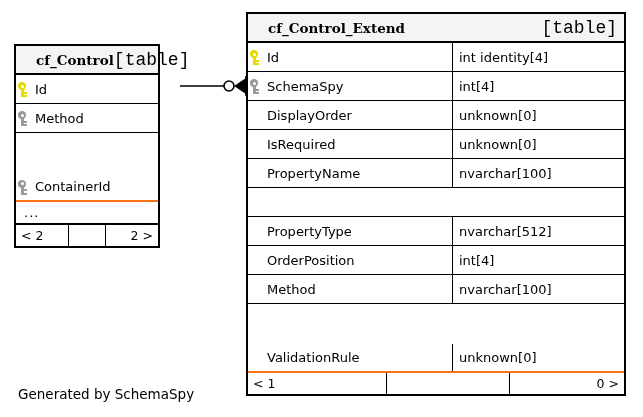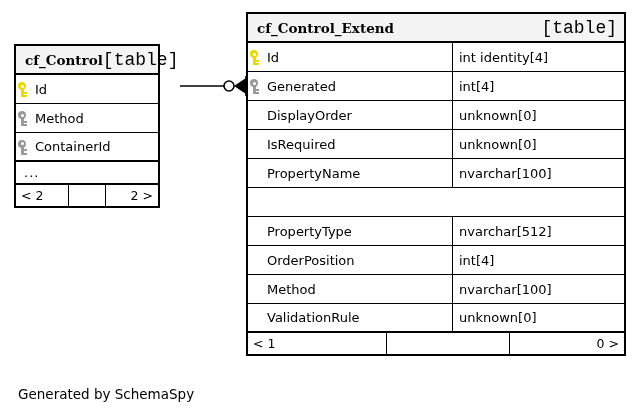--- a/index.html
+++ b/index.html
@@ -30,21 +30,21 @@
   }
 
   .entity-header {
     box-sizing: border-box;
     height: 29px;
     background: #f4f4f4;
     border-bottom: 2px solid #000000;
     display: flex;
     align-items: center;
     justify-content: space-between;
-    padding: 0 7px 0 9px;
+    padding: 0 7px 0 20px;
   }
   .entity-title {
     font-family: "DejaVu Serif", serif;
     font-weight: bold;
     font-size: 13.5px;
     letter-spacing: 0px;
     white-space: nowrap;
   }
   .entity-kind {
     font-size: 18px;
@@ -57,21 +57,22 @@
   }
 
   .row {
     box-sizing: border-box;
     display: flex;
     align-items: stretch;
     border-bottom: 1px solid #000000;
     height: 29px;
   }
   .row.last-col-row {
-    border-bottom: 2px solid #000000;
+    border-bottom: 2px solid #f97316;
+    margin-top: 40px;
   }
 
   .cell-name {
     box-sizing: border-box;
     display: flex;
     align-items: center;
     gap: 6px;
     font-size: 13px;
     white-space: nowrap;
     overflow: hidden;
@@ -315,21 +316,21 @@
       <div class="row">
         <div class="cell-name">
           <span class="key-slot">
             <span class="key-glyph key-foreign">
               <span class="bow"></span>
                 <span class="stem"></span>
               <span class="tooth t1"></span>
                 <span class="tooth t2"></span>
             </span>
           </span>
-          <span>Generated</span>
+          <span>SchemaSpy</span>
         </div>
         <div class="cell-type">int[4]</div>
       </div>
 
       <div class="row">
         <div class="cell-name">
           <span class="key-slot"></span>
           <span>DisplayOrder</span>
         </div>
         <div class="cell-type">unknown[0]</div>

